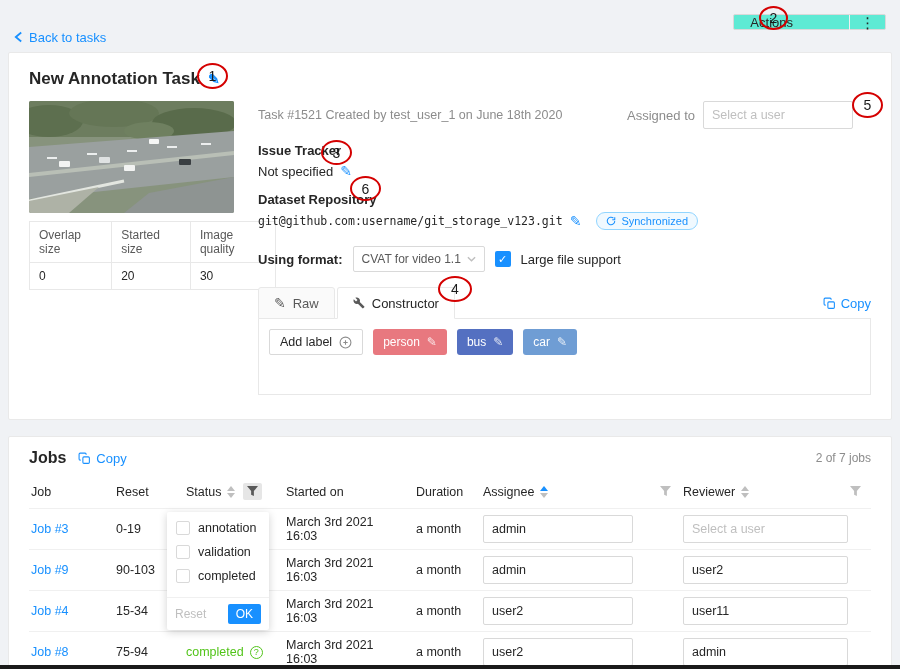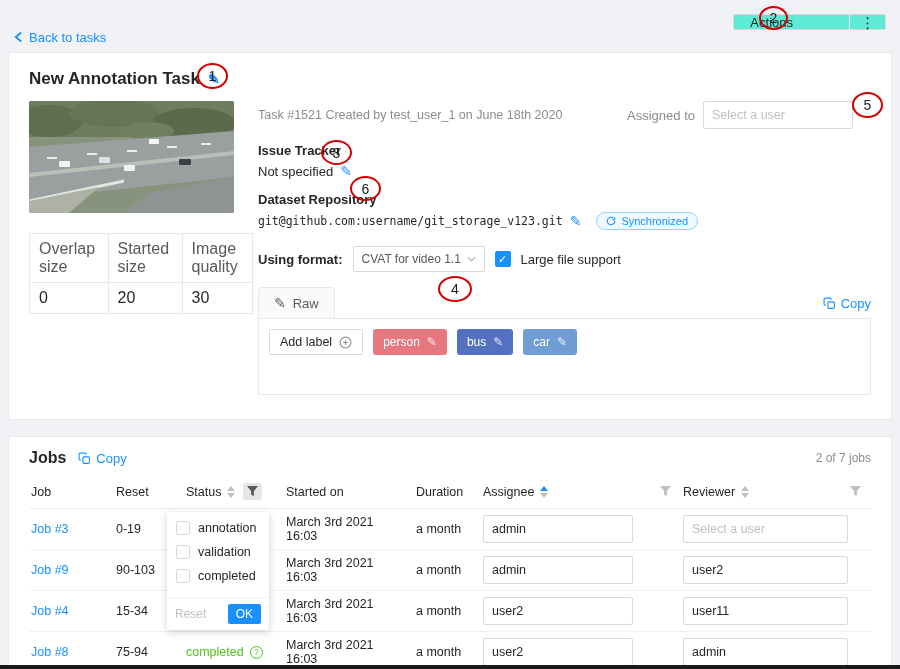--- a/index.html
+++ b/index.html
@@ -18,21 +18,21 @@
   
   .card { background:#fff; border:1px solid #e9e9e9; border-radius:2px; margin:0 8px; }
   .task-card { margin-top:8px; height:368px; padding:14px 20px; }
   .jobs-card { margin-top:16px; height:233px; padding:12px 20px; position:relative; }
   
   .task-title { display:flex; align-items:center; gap:8px; font-size:17px; font-weight:700; margin:2px 0 12px; }
   .pencil { color:#1890ff; font-size:14px; cursor:pointer; }
   .task-body { display:flex; gap:24px; height:calc(100% - 44px); }
   .left-col { width:205px; flex:none; }
   .thumb { width:205px; height:112px; display:block; border-radius:2px; }
-  table.params { margin-top:20px; border-collapse:collapse; width:224px; font-size:16px; }
+  table.params { margin-top:8px; border-collapse:collapse; width:247px; font-size:12px; }
   table.params th, table.params td { border:1px solid #e8e8e8; padding:6px 9px; text-align:left; font-weight:400; }
   table.params th { color:#595959; }
   table.params td { color:#262626; }
   .right-col { flex:1; min-width:0; display:flex; flex-direction:column; }
   .meta-row { display:flex; justify-content:space-between; align-items:center; padding-right:18px; margin-bottom:14px; }
   .meta-text { color:#8c8c8c; font-size:12.5px; }
   .assigned { display:flex; align-items:center; gap:8px; color:#8c8c8c; font-size:13px; }
   .text-input { height:28px; border:1px solid #d9d9d9; border-radius:2px; padding:0 8px; font-size:12.5px; font-family:inherit; color:#262626; outline:none; background:#fff; }
   .text-input::placeholder { color:#bfbfbf; }
   .assigned .text-input { width:150px; }
@@ -197,20 +197,26 @@
         <span class="checkbox-checked">✓</span>
         <span>Large file support</span>
       </div>
 
       <div class="tabs-row">
         <div class="tabs">
           <div class="tab">
             <span class="pencil" style="color:#595959">✎</span>
             <span>Raw</span>
           </div>
+          <div class="tab active">
+            <svg width="12" height="12" viewBox="0 0 24 24" fill="#595959">
+                <path d="M22.7 19l-9.1-9.1c.9-2.3.4-5-1.5-6.9-2-2-5-2.4-7.4-1.3L9 6 6 9 1.6 4.7C.4 7.1.9 10.1 2.9 12.1c1.9 1.9 4.6 2.4 6.9 1.5l9.1 9.1c.4.4 1 .4 1.4 0l2.3-2.3c.5-.4.5-1 .1-1.4z"></path>
+              </svg>
+            <span>Constructor</span>
+          </div>
         </div>
         <div class="copy-link">
           <svg width="13" height="13" viewBox="0 0 24 24" fill="none" stroke="#1890ff" stroke-width="2">
               <rect x="9" y="9" width="12" height="12" rx="2"></rect>
               <path d="M5 15H4a2 2 0 0 1-2-2V4a2 2 0 0 1 2-2h9a2 2 0 0 1 2 2v1"></path>
             </svg>
           <span>Copy</span>
         </div>
       </div>
 

